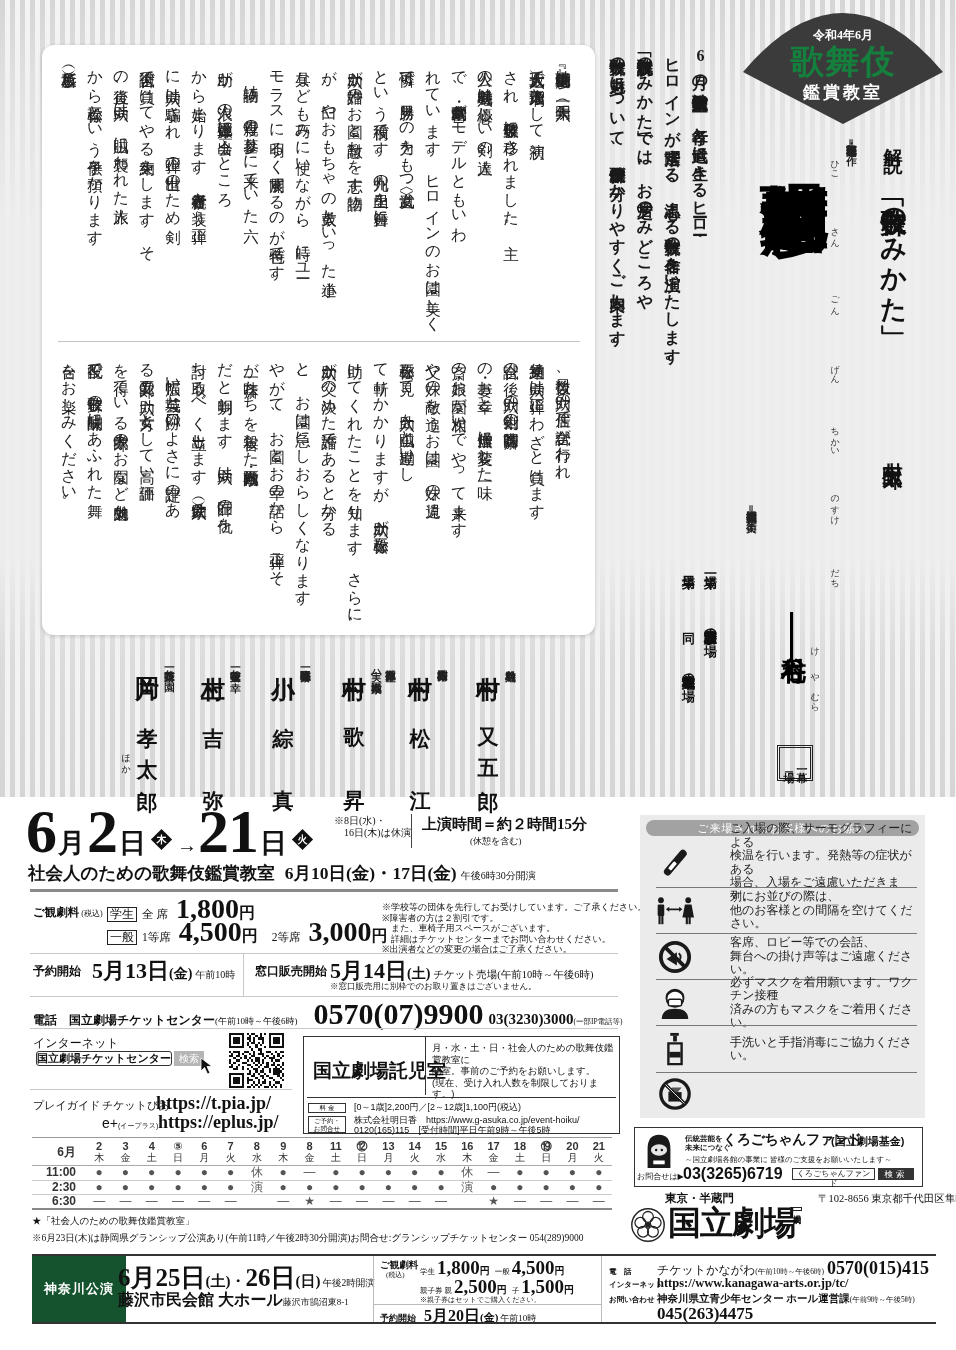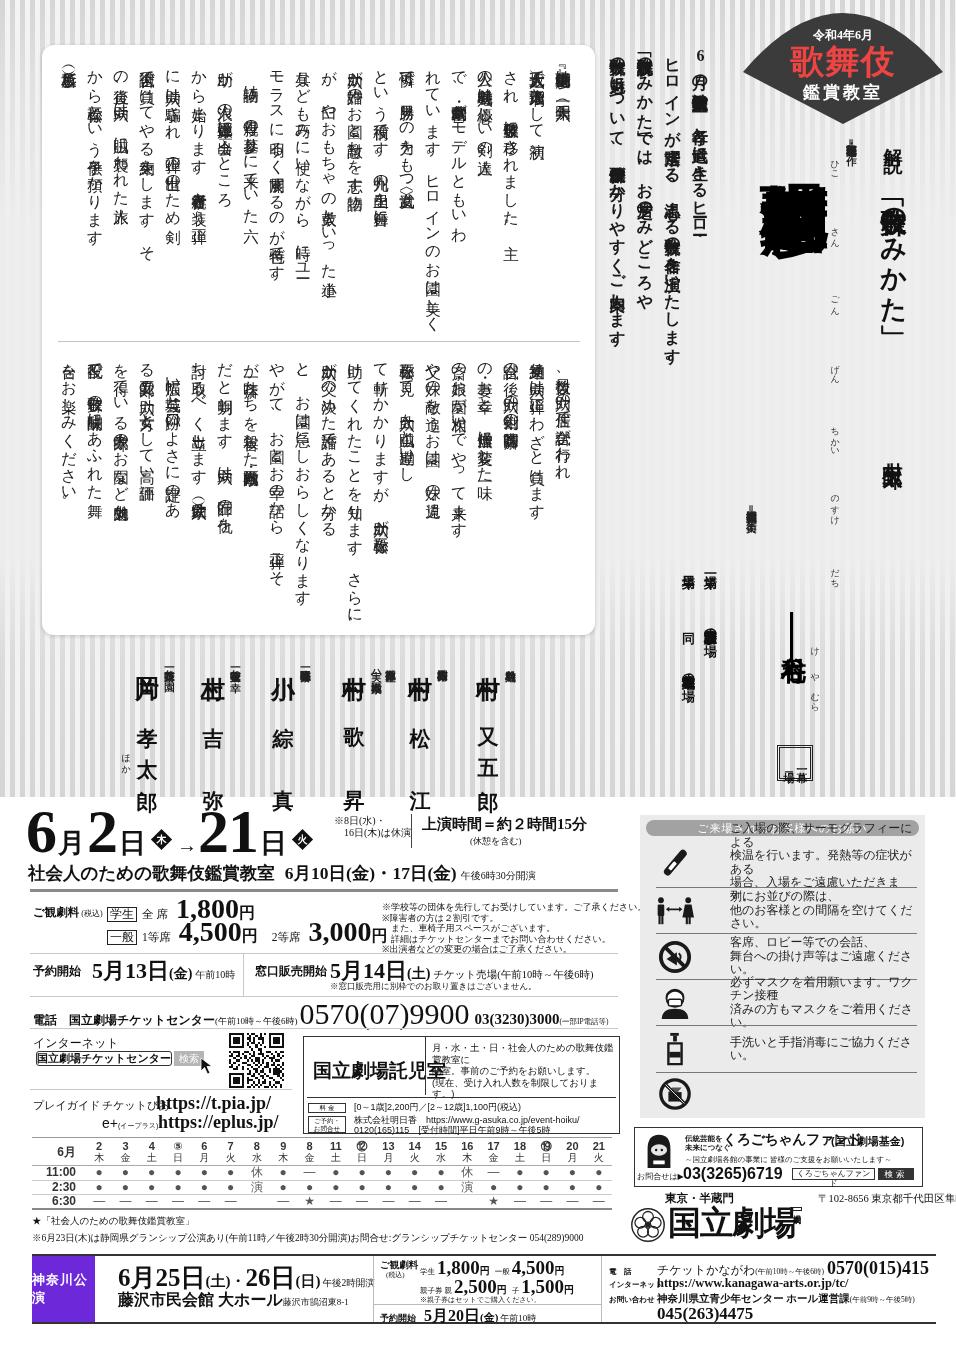--- a/index.html
+++ b/index.html
@@ -12,21 +12,21 @@
 .pl{white-space:pre-line}
 .row{display:flex;align-items:baseline;white-space:nowrap}
 .hr{position:absolute;height:1px;background:#c8c8c8}
 .vr{position:absolute;width:1px;background:#c8c8c8}
 
 
 .top-bg{left:0;top:0;width:956px;height:797px;background:repeating-linear-gradient(90deg,#d5d5d5 0 5px,#f4f4f4 5px 10px)}
 .top-fade{left:0;top:0;width:956px;height:797px;background:linear-gradient(180deg,rgba(238,238,238,0) 0,rgba(238,238,238,.5) 90px,rgba(238,238,238,.93) 220px,rgba(238,238,238,.93) 560px,rgba(238,238,238,.25) 660px,rgba(238,238,238,0) 797px)}
 .fan{left:730px;top:0;width:226px;height:130px}
 .fan-era{left:793px;top:27px;width:100px;text-align:center;color:#fff;font-size:12px;font-weight:bold}
-.fan-title{left:763px;top:42px;width:160px;text-align:center;color:#ef4444;font-size:34px;font-weight:bold;letter-spacing:1px;line-height:40px}
+.fan-title{left:763px;top:42px;width:160px;text-align:center;color:#15803d;font-size:34px;font-weight:bold;letter-spacing:1px;line-height:40px}
 .fan-sub{left:783px;top:81px;width:120px;text-align:center;color:#fff;font-size:17px;font-weight:bold;letter-spacing:3px}
 
 .story-box{left:42px;top:45px;width:553px;height:590px;background:#fff;border-radius:12px;box-shadow:0 1px 4px rgba(0,0,0,.18)}
 .story-div{left:58px;top:341px;width:522px;background:#c4c4c4}
 .story{right:380px;font-size:15.5px;line-height:26px;color:#222}
 .story-upper{top:60px;height:285px}
 .story-lower{top:352px;height:285px}
 
 .intro{top:47px;right:242px;font-size:16px;line-height:27.5px;font-weight:bold;color:#1a1a1a}
 .c-label{left:883px;top:133px;font-size:19px;line-height:20px;font-weight:bold;letter-spacing:6px}
@@ -83,21 +83,21 @@
 .amt{font-size:28px;font-weight:bold;line-height:24px}
 .yen{font-size:16px;font-weight:bold;margin-right:14px}
 .price-notes{left:382px;top:902px;font-size:9px;line-height:10.5px}
 
 .lab{font-size:12px;font-weight:bold}
 .bigd{font-size:22px;font-weight:bold}
 .dow{font-size:14px;font-weight:bold}
 .sm{font-size:10px}
 .box-note{left:330px;top:981px;font-size:8.5px}
 .phone-row{left:33px;top:1001px}
-.ph-num{font-size:30px;font-weight:normal;line-height:26px;margin-left:2px}
+.ph-num{font-size:30px;font-weight:bold;line-height:26px;margin-left:16px}
 .ph-alt{font-size:15px;font-weight:bold;margin-left:5px}
 
 .net-label{left:33px;top:1035px;font-size:12px}
 .search-box{left:36px;top:1051px;width:136px;height:15px;border:1.5px solid #333;border-radius:3px;font-size:11px;line-height:12px;font-weight:bold;text-align:center;background:#fff}
 .search-btn{left:174px;top:1051px;width:30px;height:15px;background:#b5b5b5;color:#fff;font-size:10px;line-height:15px;text-align:center}
 .cursor{left:200px;top:1057px;width:16px;height:18px}
 .qr{left:229px;top:1033px;width:55px;height:55px}
 .pg-label{left:33px;top:1098px;font-size:11px}
 .pg1{left:102px;top:1093px}
 .pg2{left:102px;top:1112px}
@@ -118,21 +118,21 @@
 .sched .dnum,.sched .dwk{display:block;text-align:center}
 .sched .dwk{font-size:10px;font-weight:normal}
 .sched td{height:14.6px;text-align:center;font-size:12px;line-height:13px;color:#555;border-bottom:1px solid #ccc;padding:0}
 .sched tbody tr:last-child td{border-bottom:2px solid #888}
 .sched td.time{text-align:right;padding-right:10px;font-weight:bold;color:#333}
 .star-note{left:32px;top:1215px;font-size:9.5px}
 .gs-note{left:32px;top:1232px;font-size:9.5px;white-space:nowrap}
 
 
 .kg-line{left:32px;width:904px;height:2px;background:#333}
-.kg-badge{left:32px;top:1256px;width:63px;height:66px;background:#6d28d9;color:#fff;font-size:13px;font-weight:bold;display:flex;align-items:center;justify-content:center;letter-spacing:1px}
+.kg-badge{left:32px;top:1256px;width:94px;height:66px;background:#14532d;color:#fff;font-size:13px;font-weight:bold;display:flex;align-items:center;justify-content:center;letter-spacing:1px}
 .kg-date{left:118px;top:1261px}
 .kg-d{font-size:25px;font-weight:bold}
 .kg-dow{font-size:15px;font-weight:bold}
 .kg-venue{left:118px;top:1290px}
 .kg-vr{top:1256px;height:66px;background:#bbb}
 .kg-pl{left:380px;top:1259px;font-size:9.5px;font-weight:bold}
 .kg-pt{left:386px;top:1270px;font-size:7px}
 .kg-p{left:420px}
 .kg-l{font-size:7.5px;margin-right:2px}
 .kg-amt{font-size:19px;font-weight:bold}

